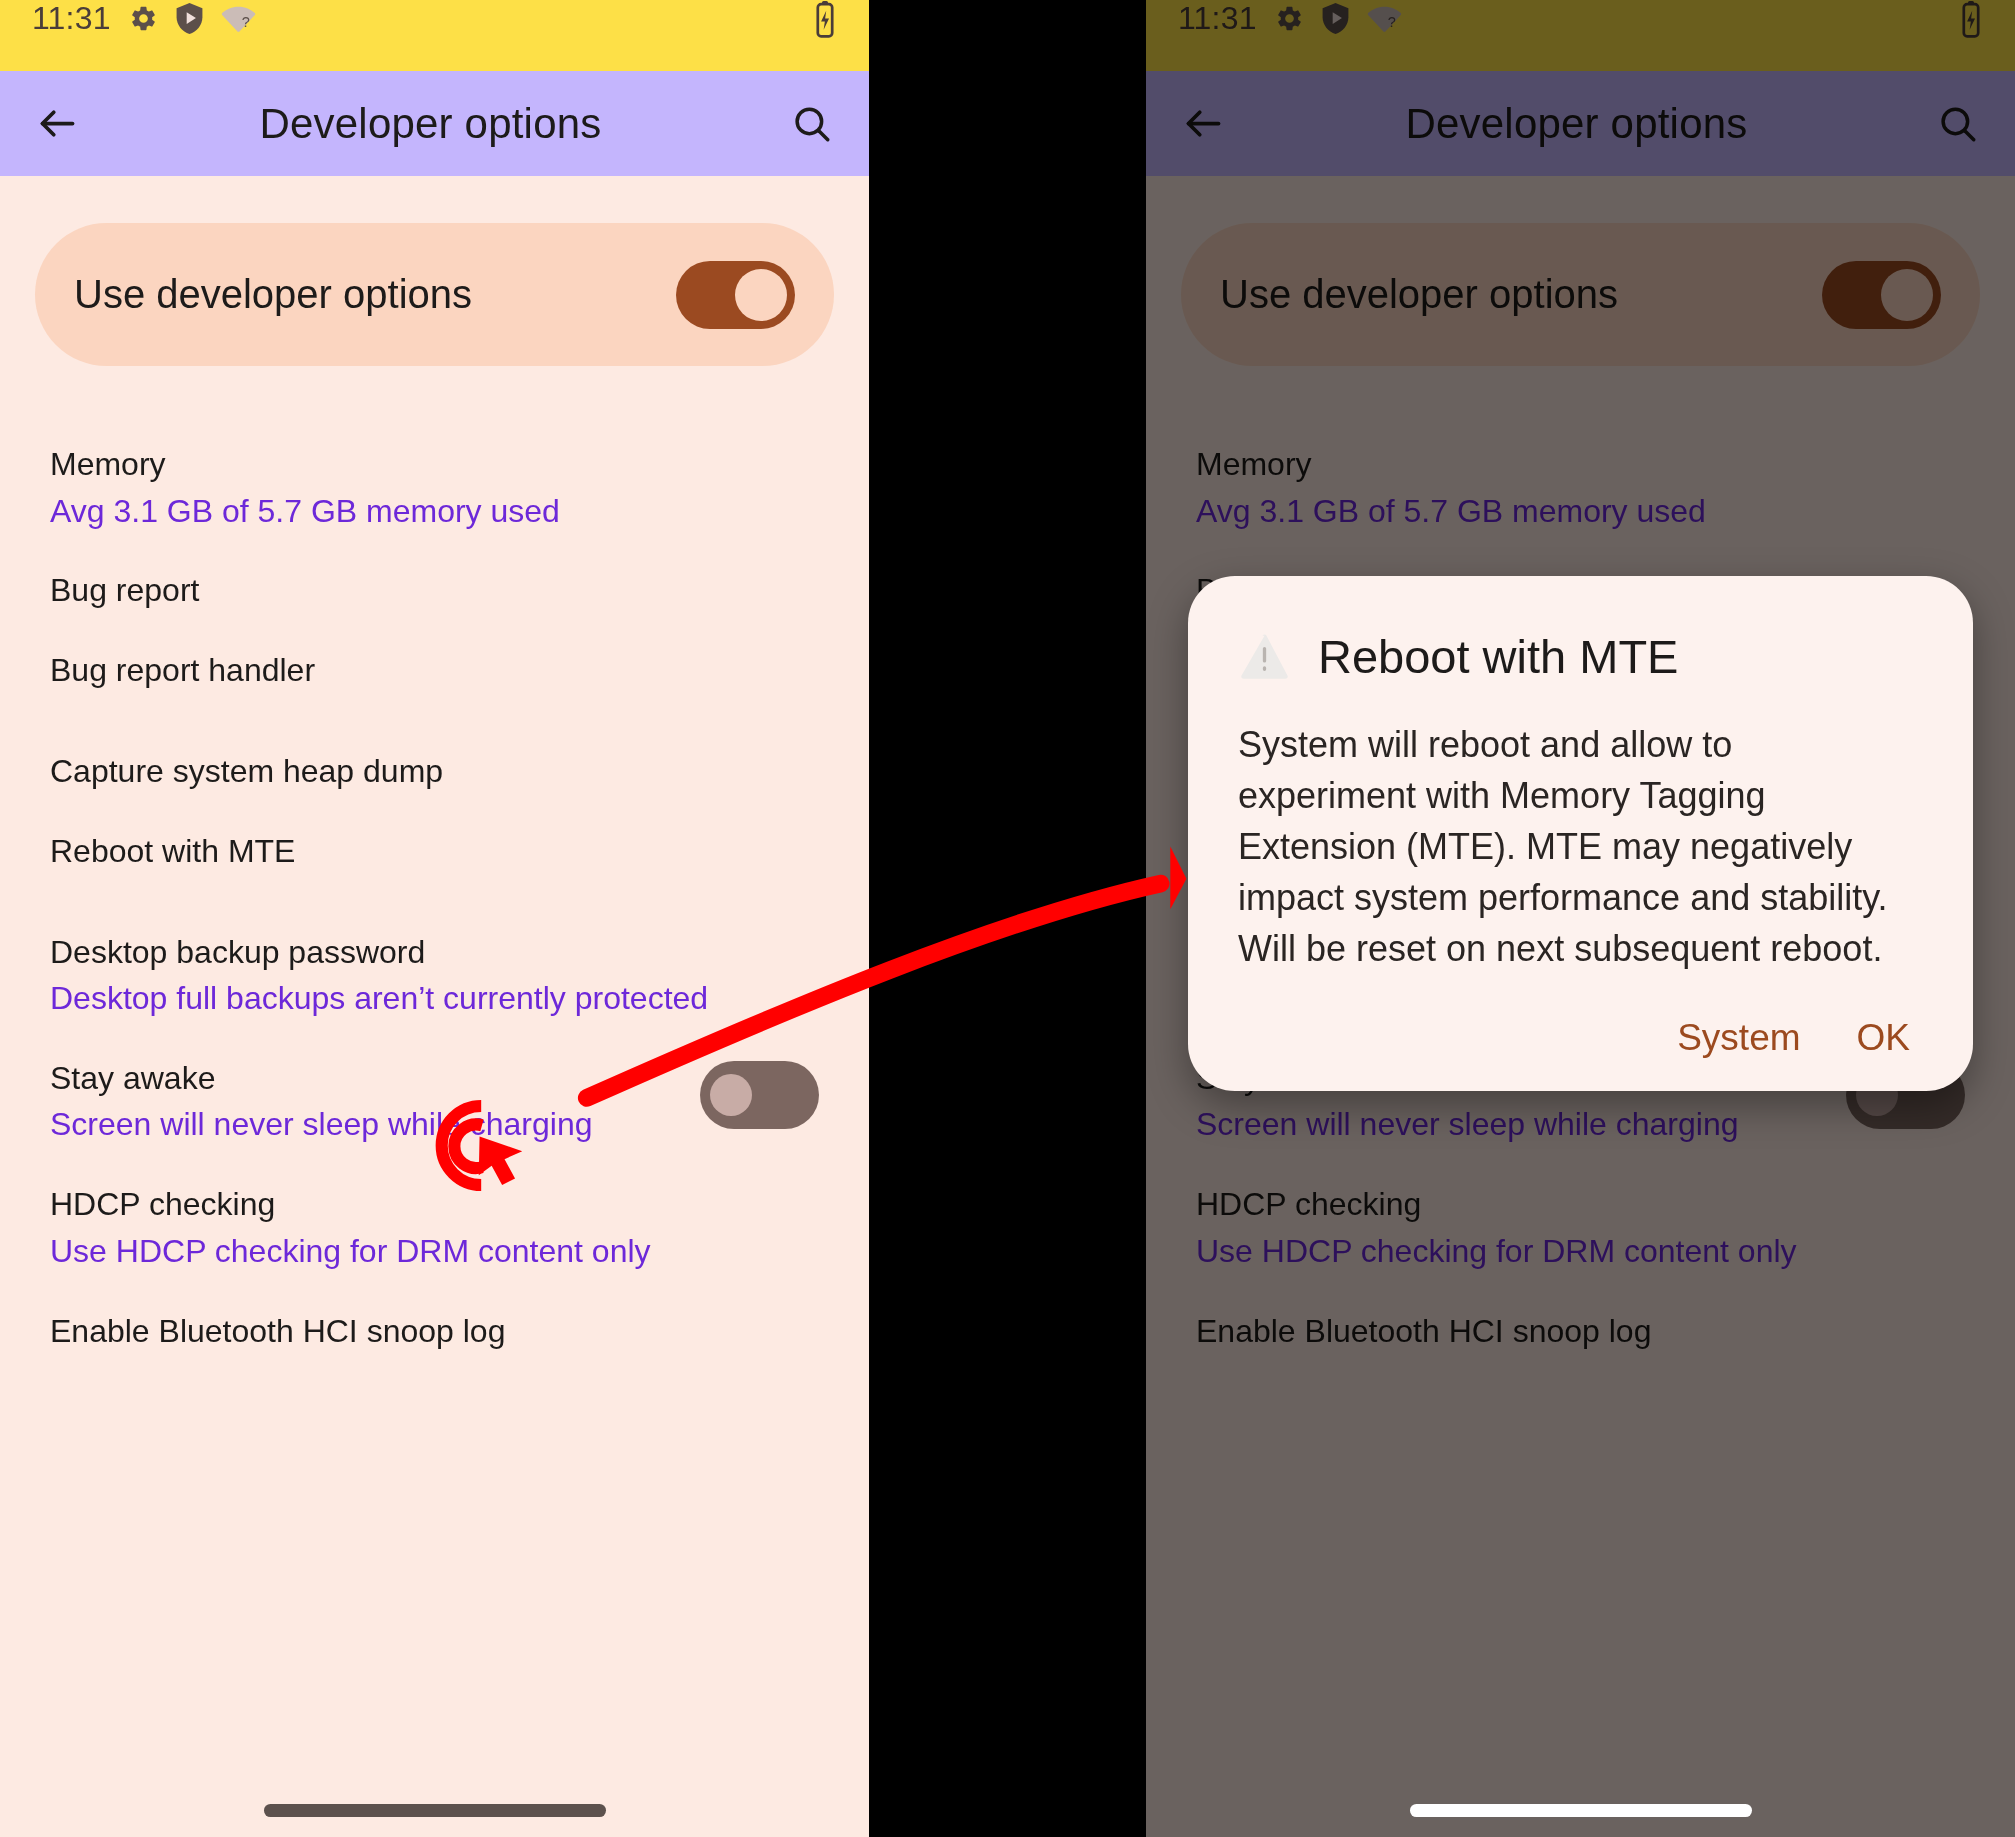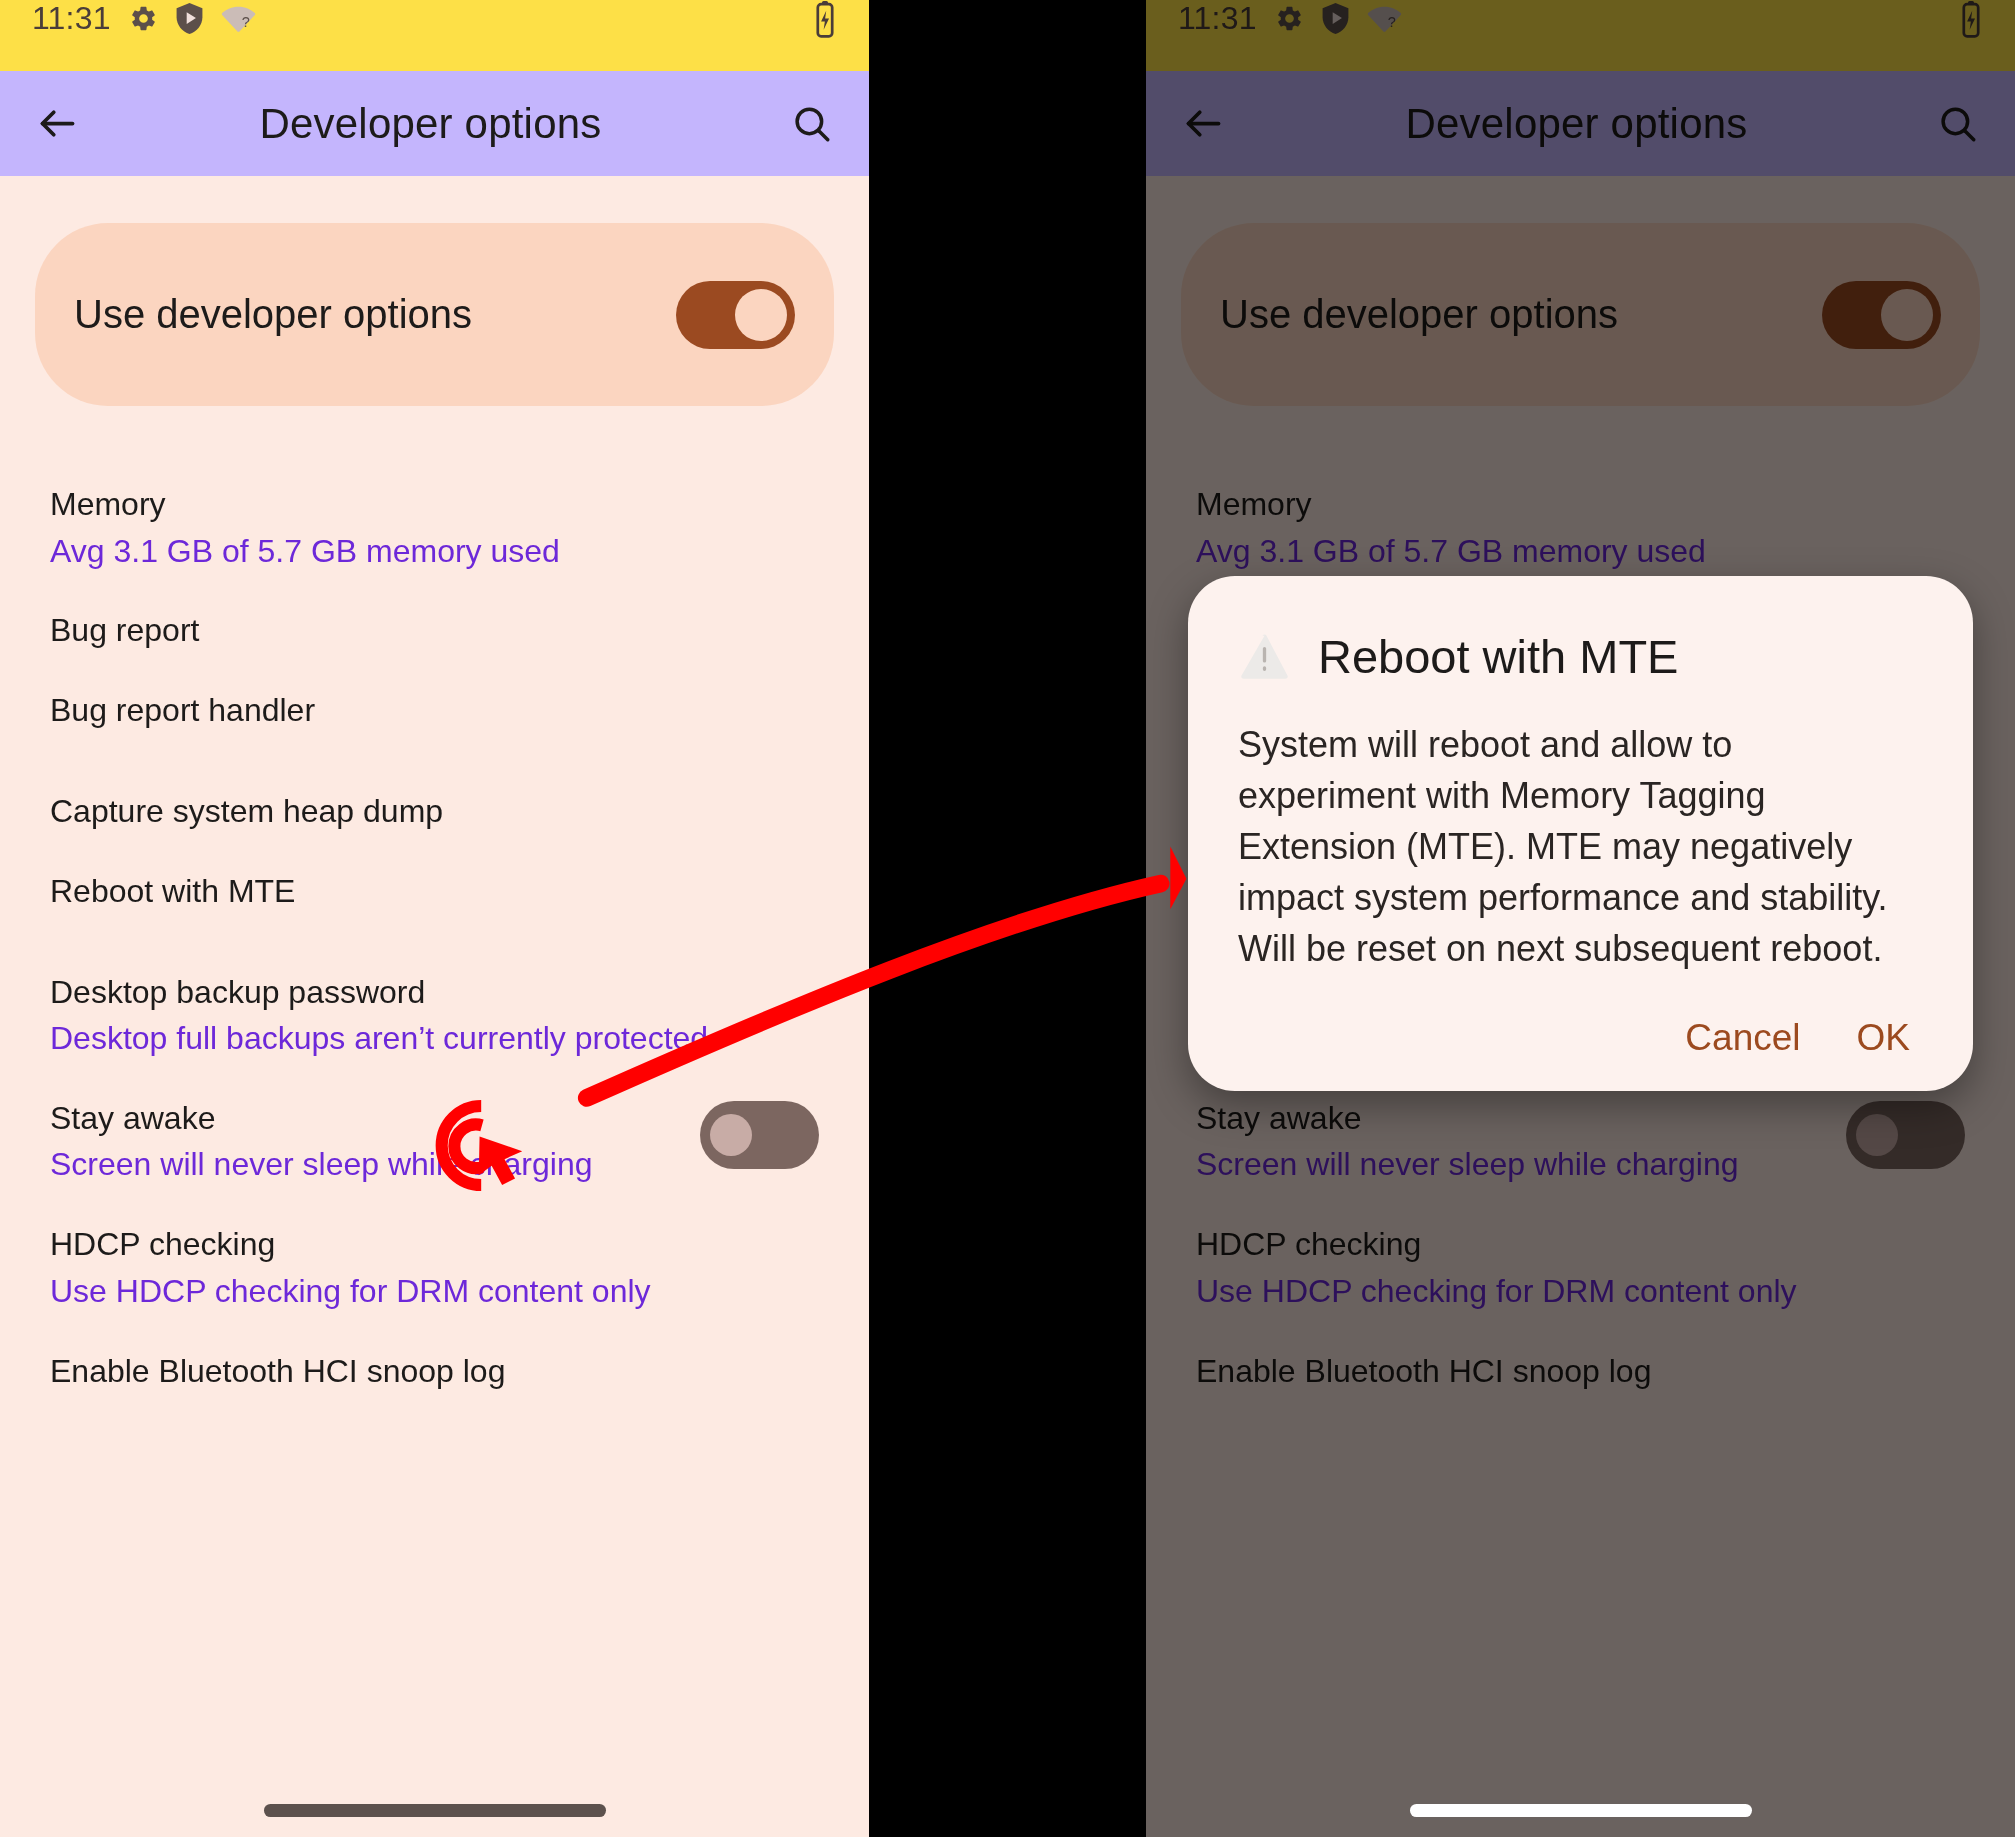--- a/index.html
+++ b/index.html
@@ -33,21 +33,21 @@
   .appbar-title{
     flex:1; text-align:center; font-size:42px; color:#1d1b1a;
     font-weight:400; letter-spacing:0.2px; margin-left:-8px;
   }
   .icon-btn{ width:60px; height:60px; display:flex; align-items:center; justify-content:center; }
 
   
   .content{ position:relative; background:#fdeae2; height:1662px; padding-top:47px; }
 
   .master-card{
-    margin:0 35px; height:183px; border-radius:73px; background:#fbd5c0;
+    margin:0 35px; height:143px; border-radius:73px; background:#fbd5c0;
     display:flex; align-items:center; padding:0 39px;
   }
   .master-label{ font-size:40px; color:#1d1b1a; }
   .switch{ margin-left:auto; position:relative; }
   .switch.on{ width:119px; height:68px; border-radius:35px; background:#9b4a21; }
   .switch.on .thumb{
     position:absolute; right:8px; top:8px; width:52px; height:52px;
     border-radius:50%; background:#fbd5c0;
   }
   .switch.off{ width:119px; height:68px; border-radius:35px; background:#7c6660; }
@@ -340,21 +340,21 @@
           <span class="ico">
             <svg width="53" height="53" viewBox="0 0 24 24">
                 <path d="M12 2.6 1.6 20.6c-.4.7.1 1.5.9 1.5h19c.8 0 1.3-.8.9-1.5L12.9 2.6c-.4-.7-1.4-.7-1.8 0Z" fill="#eceae8"></path>
                 <path d="M12 8.4v5.6M12 17.2v.6" stroke="#b9b4b0" stroke-width="1.5" stroke-linecap="round"></path>
               </svg>
           </span>
           <span class="dlg-title">Reboot with MTE</span>
         </div>
         <div class="dlg-body">System will reboot and allow to experiment with Memory Tagging Extension (MTE). MTE may negatively impact system performance and stability. Will be reset on next subsequent reboot.</div>
         <div class="dlg-actions">
-          <button class="dlg-btn">Cancel</button>
+          <button class="dlg-btn">System</button>
           <button class="dlg-btn">OK</button>
         </div>
       </div>
 
       <div class="gesture"></div>
     </div>
   </div>
 
   <svg class="overlay" width="2015" height="1838" viewBox="0 0 2500 2280">
 

